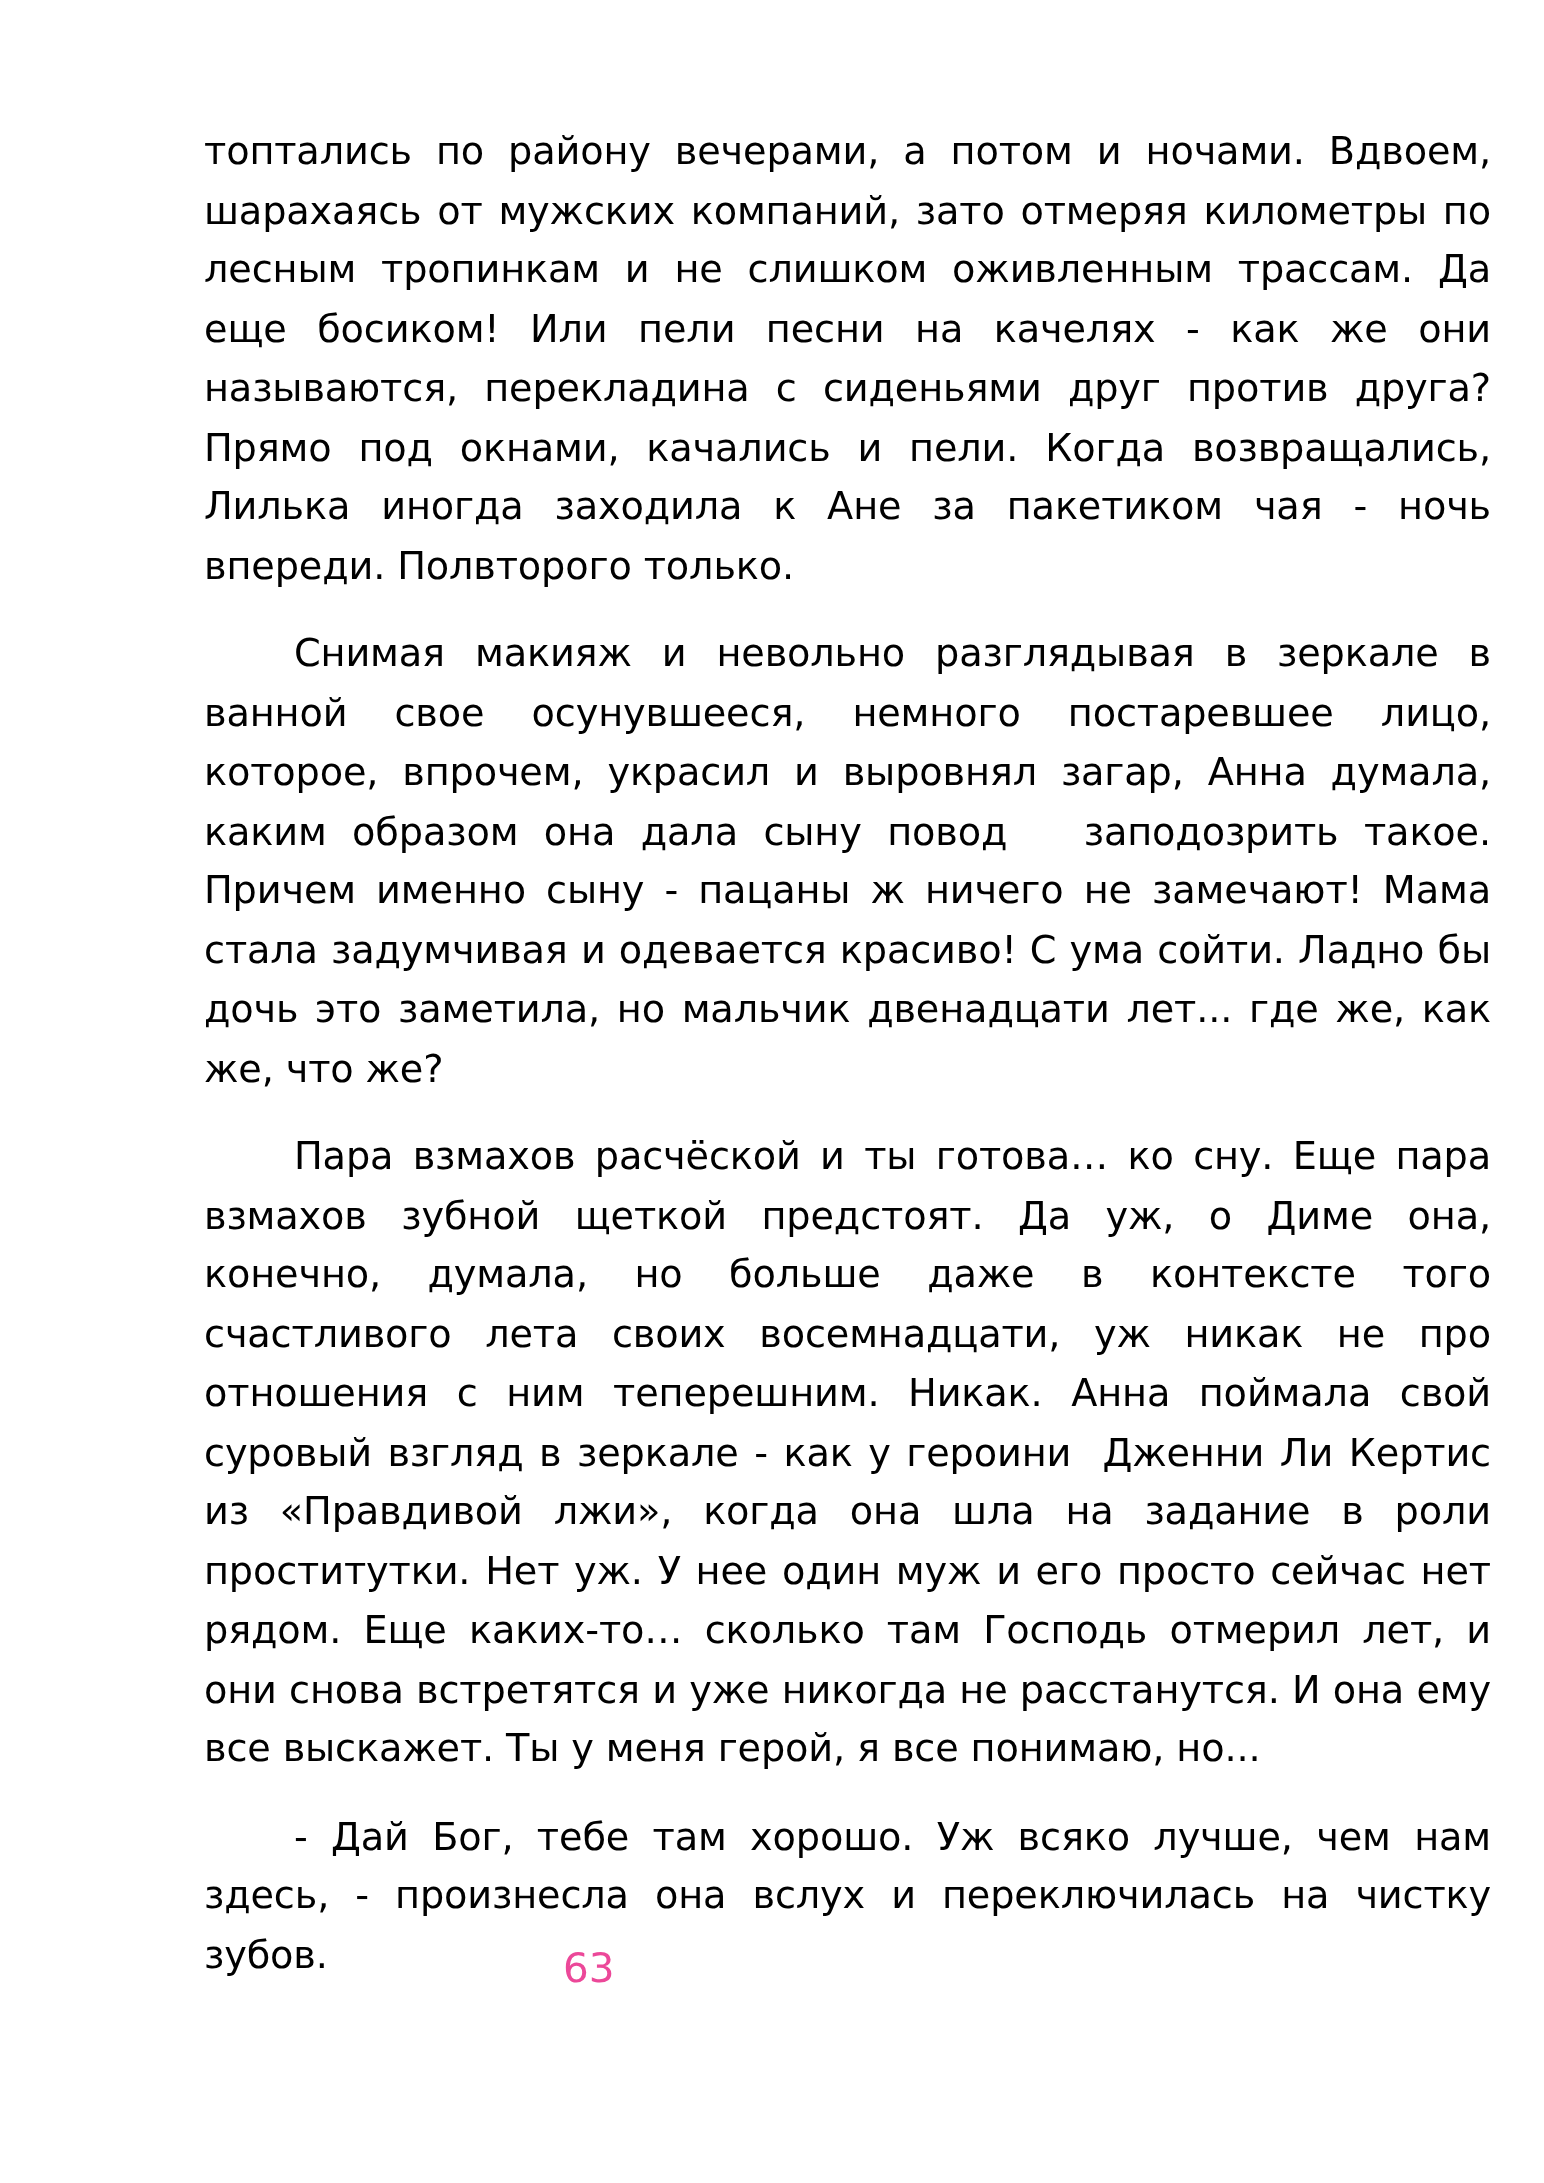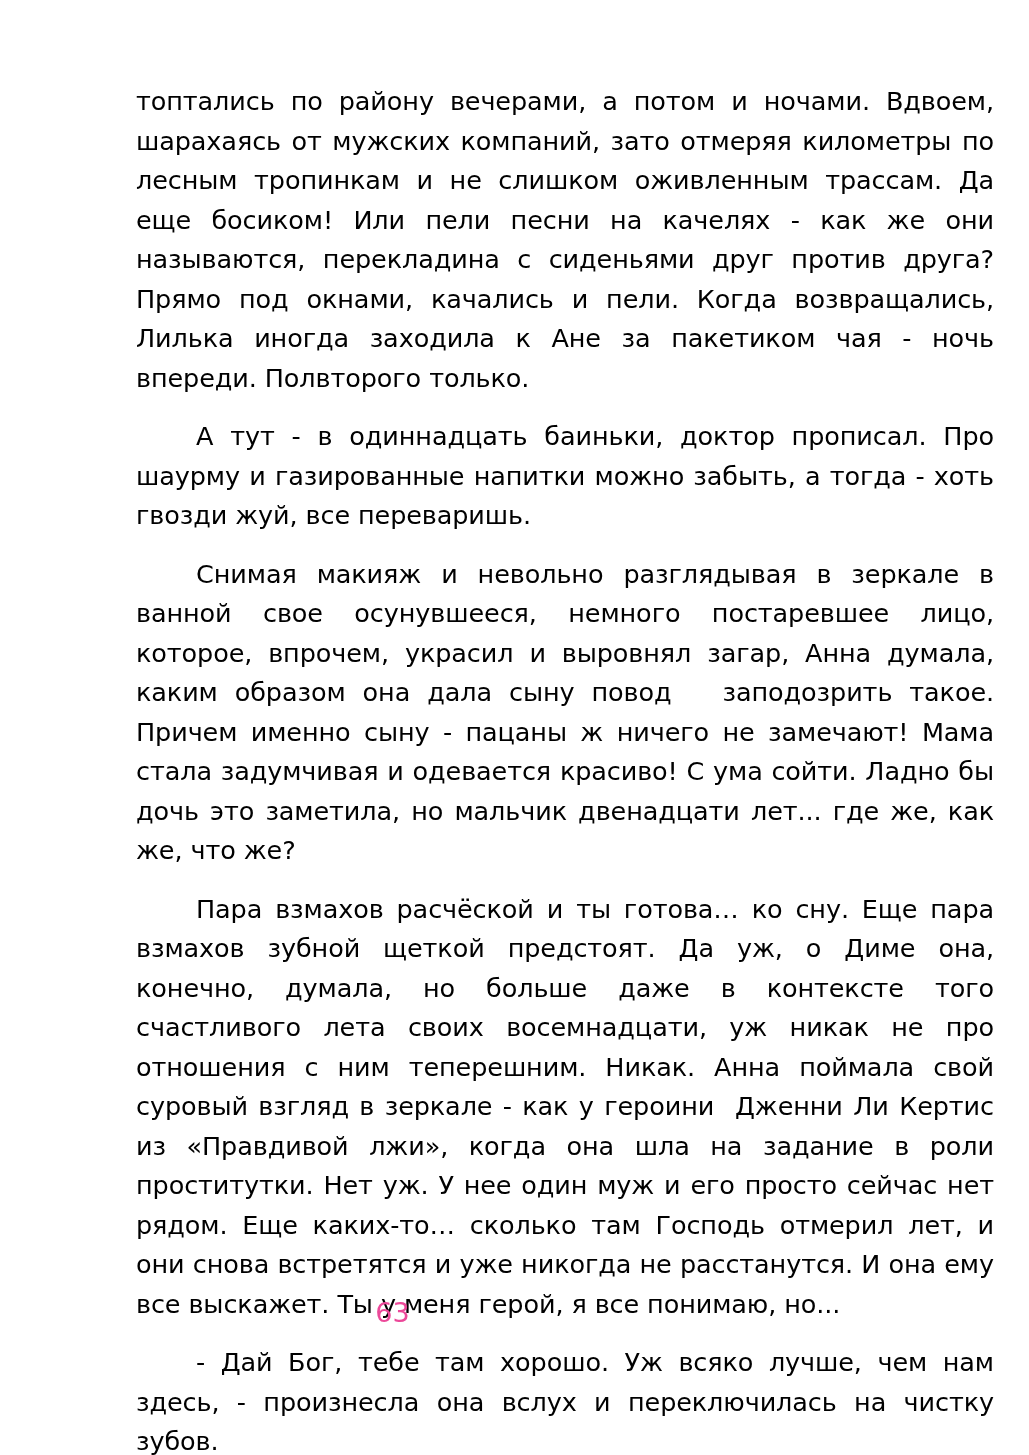--- a/index.html
+++ b/index.html
@@ -61,21 +61,20 @@
     box-sizing: border-box;
   }
 </style>
 </head>
 <body>
 
 <div class="page">
 
   <div class="text-block">
     <p class="para">топтались по району вечерами, а потом и ночами. Вдвоем, шарахаясь от мужских компаний, зато отмеряя километры по лесным тропинкам и не слишком оживленным трассам. Да еще босиком! Или пели песни на качелях - как же они называются, перекладина с сиденьями друг против друга? Прямо под окнами, качались и пели. Когда возвращались, Лилька иногда заходила к Ане за пакетиком чая - ночь впереди. Полвторого только.</p>
-    <p class="para indent">А тут - в одиннадцать баиньки, доктор прописал. Про шаурму и газированные напитки можно забыть, а тогда - хоть гвозди жуй, все переваришь.</p>
     <p class="para indent">Снимая макияж и невольно разглядывая в зеркале в ванной свое осунувшееся, немного постаревшее лицо, которое, впрочем, украсил и выровнял загар, Анна думала, каким образом она дала сыну повод   заподозрить такое. Причем именно сыну - пацаны ж ничего не замечают! Мама стала задумчивая и одевается красиво! С ума сойти. Ладно бы дочь это заметила, но мальчик двенадцати лет... где же, как же, что же?</p>
     <p class="para indent">Пара взмахов расчёской и ты готова… ко сну. Еще пара взмахов зубной щеткой предстоят. Да уж, о Диме она, конечно, думала, но больше даже в контексте того счастливого лета своих восемнадцати, уж никак не про отношения с ним теперешним. Никак. Анна поймала свой суровый взгляд в зеркале - как у героини  Дженни Ли Кертис из «Правдивой лжи», когда она шла на задание в роли проститутки. Нет уж. У нее один муж и его просто сейчас нет рядом. Еще каких-то… сколько там Господь отмерил лет, и они снова встретятся и уже никогда не расстанутся. И она ему все выскажет. Ты у меня герой, я все понимаю, но...</p>
     <p class="para indent">- Дай Бог, тебе там хорошо. Уж всяко лучше, чем нам здесь, - произнесла она вслух и переключилась на чистку зубов.</p>
   </div>
 
   <div class="page-number">63</div>
 
 </div>
 
 </body></html>

